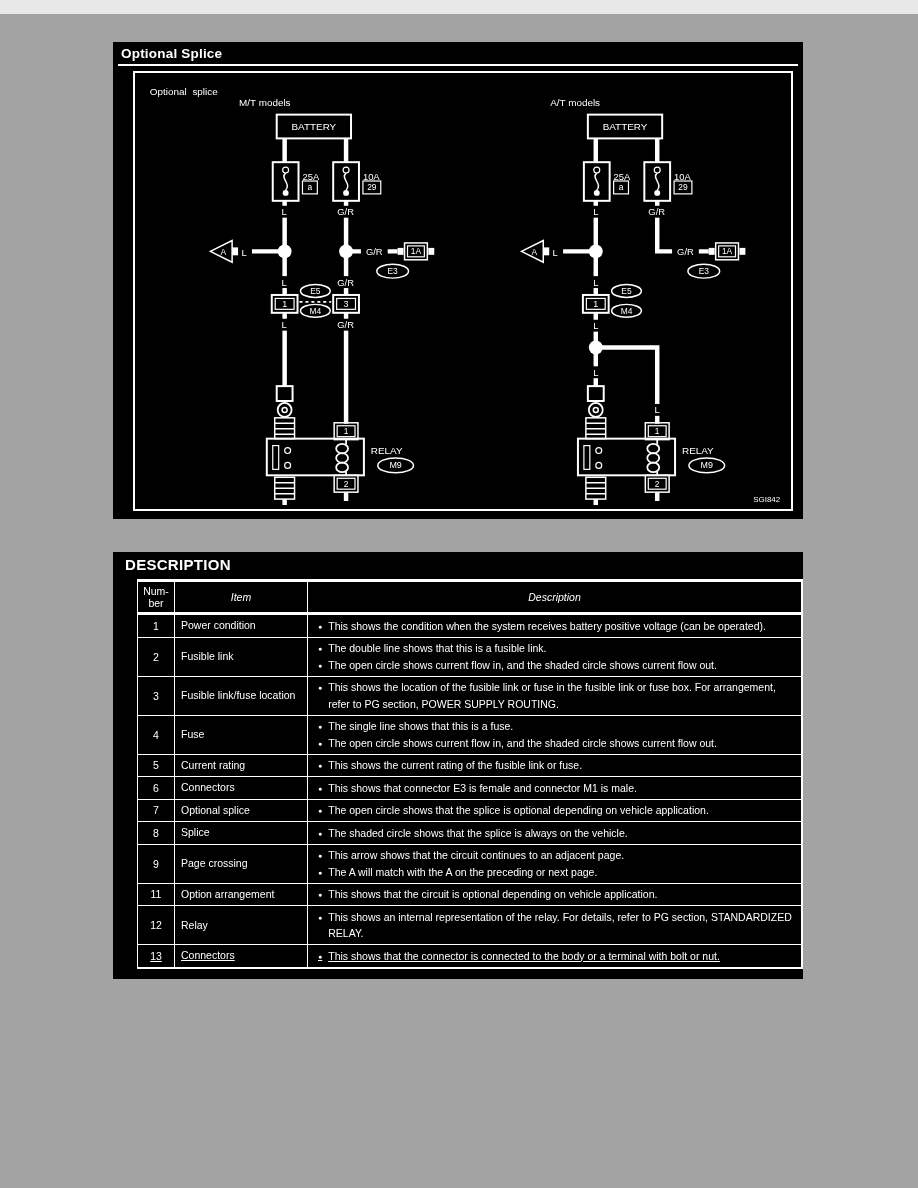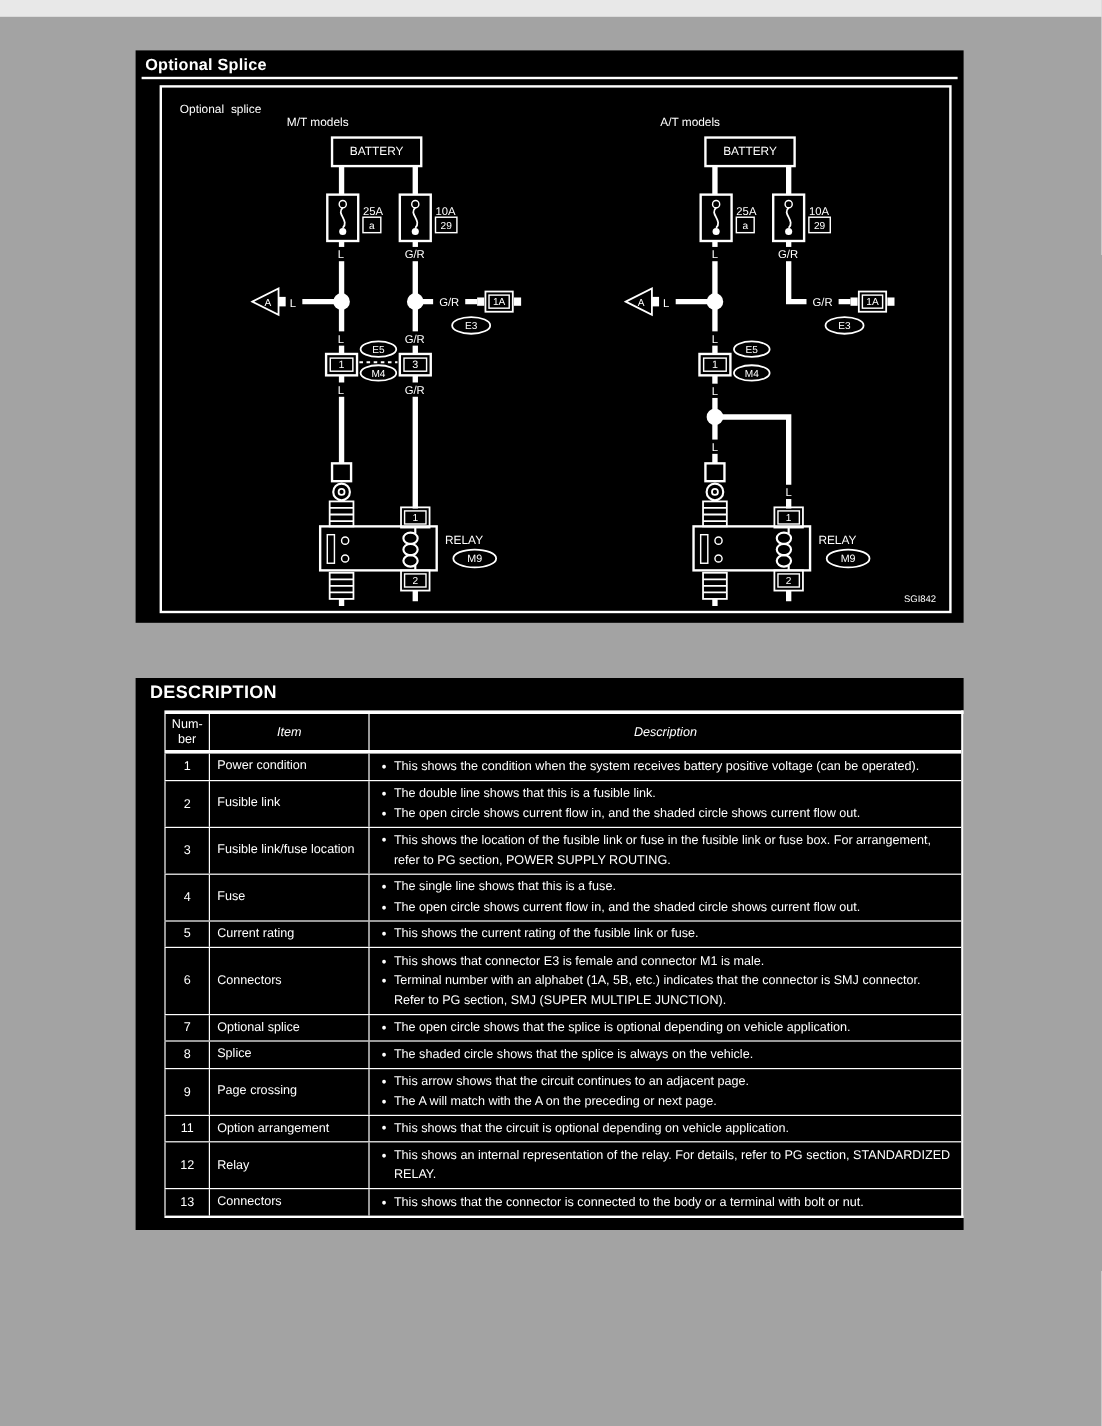--- a/index.html
+++ b/index.html
@@ -25,27 +25,27 @@
   text{fill:#fff;font-family:"Liberation Sans",sans-serif;}
   .tc{text-anchor:middle;dominant-baseline:central;}
   .tl{text-anchor:start;dominant-baseline:central;}
   .te{text-anchor:end;dominant-baseline:central;}
   .f10{font-size:10px;}
   .f95{font-size:9.5px;}
   .f9{font-size:9px;}
   .f85{font-size:8.5px;}
   .f8{font-size:8px;}
   
-  .panel-desc{top:551px;padding-bottom:10px;}
+  .panel-desc{top:538px;padding-bottom:10px;}
   .desc-title{margin:4px 0 5px 12px;font-size:15px;font-weight:bold;height:18px;letter-spacing:.3px;}
   .desc-table{margin-left:24px;width:666px;border-top:3px solid #fff;border-right:2px solid #fff;
               border-bottom:2px solid #fff;box-sizing:border-box;font-size:10.5px;}
   .trow{display:grid;grid-template-columns:38px 133px 1fr;border-bottom:1.5px solid #fff;}
   .trow.thead{border-bottom:3px solid #fff;min-height:30px;}
-  .trow:last-child{border-bottom:none;}
+  .trow:last-child{border-bottom:none;text-decoration:underline;}
   .cell{box-sizing:border-box;}
   .c-num{border-left:1.5px solid #fff;border-right:1.5px solid #fff;display:flex;align-items:center;
          justify-content:center;text-align:center;padding:0 1px;}
   .c-item{border-right:1.5px solid #fff;display:flex;align-items:center;padding:2px 6px;line-height:13px;}
   .c-desc{padding:2.5px 8px 2.5px 8px;}
   .thead .c-item,.thead .c-desc{justify-content:center;align-items:center;display:flex;text-align:center;font-style:italic;}
   .bullet{display:flex;line-height:16.5px;}
   .bullet::before{content:"\25CF";font-size:7px;line-height:16.5px;margin:0 6px 0 2px;flex:0 0 auto;
                   transform:translateY(1px);}
   .bullet-text{flex:1 1 auto;}
@@ -349,23 +349,20 @@
             </div>
           </div>
         </div>
         <div class="trow">
           <div class="cell c-num">6</div>
           <div class="cell c-item">Connectors</div>
           <div class="cell c-desc">
             <div class="bullet">
               <div class="bullet-text">This shows that connector E3 is female and connector M1 is male.</div>
             </div>
-            <div class="bullet">
-              <div class="bullet-text">Terminal number with an alphabet (1A, 5B, etc.) indicates that the connector is SMJ connector. Refer to PG section, SMJ (SUPER MULTIPLE JUNCTION).</div>
-            </div>
           </div>
         </div>
         <div class="trow">
           <div class="cell c-num">7</div>
           <div class="cell c-item">Optional splice</div>
           <div class="cell c-desc">
             <div class="bullet">
               <div class="bullet-text">The open circle shows that the splice is optional depending on vehicle application.</div>
             </div>
           </div>

